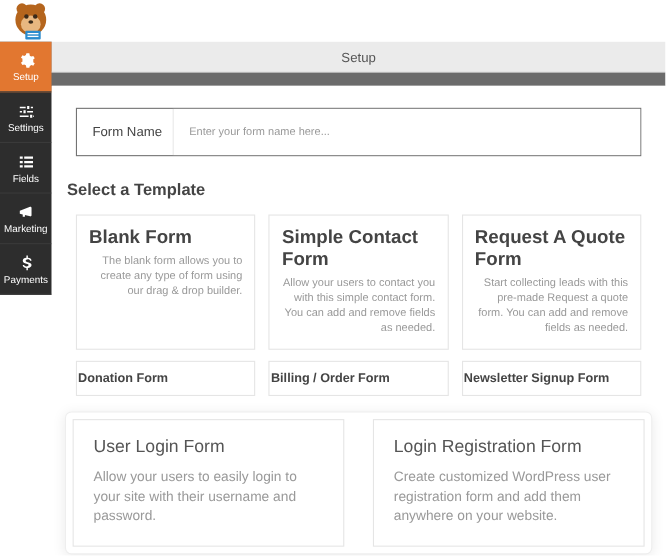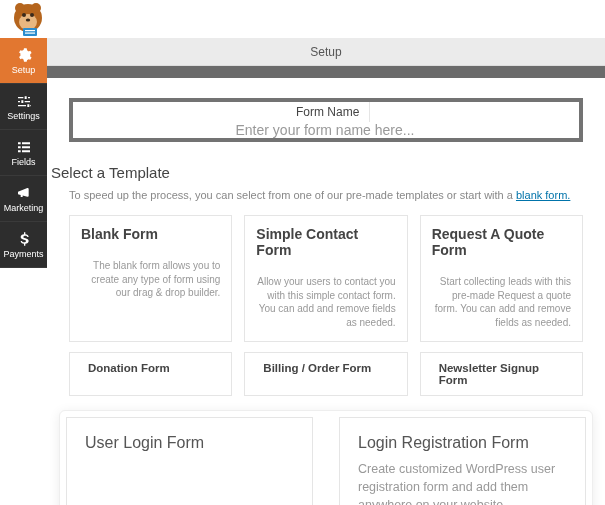--- a/index.html
+++ b/index.html
@@ -65,82 +65,81 @@
   .main {
     position: absolute;
     top: 78px; left: 47px; right: 0;
     background: #fff;
   }
 
   
   .form-name-row {
     margin: 20px 22px 0 22px;
     display: flex; align-items: center;
-    border: 4px solid #737373;
+    border: 1px solid #737373;
     height: 44px;
-    flex-direction: column;
   }
   .form-name-lbl {
     width: 88px;
     padding-left: 14px;
     font-size: 12px; color: #444;
     border-right: 1px solid #e5e5e5;
     height: 100%;
     display:flex; align-items:center;
   }
   .form-name-input {
     flex: 1;
     border: none;
     height: 100%;
     padding: 0 14px;
-    font-size: 14px; color: #0f172a;
+    font-size: 10px; color: #0f172a;
     outline: none;
   }
   .form-name-input::placeholder { color: #999; }
 
   
   .sel-heading {
-    margin: 22px 22px 0 4px;
-    font-size: 15px; color: #444; font-weight: 400;
+    margin: 22px 22px 0 14px;
+    font-size: 15px; color: #444; font-weight: 700;
   }
   .sel-sub {
     margin: 8px 22px 0 22px;
     font-size: 11px; color: #888;
   }
   .sel-sub a { color: #0073aa; text-decoration: underline; }
 
   
   .tpl-row {
     margin: 14px 22px 0 22px;
     display: flex; gap: 12px;
   }
   .tpl-card {
     flex: 1;
     border: 1px solid #e5e5e5;
     padding: 10px 11px 12px 11px;
     cursor: pointer;
     min-width: 0;
   }
   .tpl-title {
-    font-size: 14px; color: #444; font-weight: 600;
-    margin-bottom: 17px;
+    font-size: 17px; color: #444; font-weight: 600;
+    margin-bottom: 5px;
   }
   .tpl-desc {
     font-size: 10px; color: #999; line-height: 1.35; text-align: right;
   }
 
   
   .tpl-row2 {
     margin: 10px 22px 0 22px;
     display: flex; gap: 12px;
   }
   .tpl-card2 {
     flex: 1;
     border: 1px solid #e5e5e5;
-    padding: 9px 18px;
+    padding: 9px 1px;
     cursor: pointer;
     min-width: 0;
   }
   .tpl-card2 .tpl-title { font-size: 11.5px; margin: 0; }
 
   
   .big-row {
     margin: 14px 12px 0 12px;
     display: flex; gap: 26px;
     background: #fff;
@@ -231,23 +230,20 @@
 <div class="graybar"></div>
 
 <div class="main">
 
   <div class="form-name-row">
     <div class="form-name-lbl">Form Name</div>
     <input class="form-name-input" type="text" placeholder="Enter your form name here..." style="">
   </div>
 
   <div class="sel-heading">Select a Template</div>
-  <div class="sel-sub">
-    <span>To speed up the process, you can select from one of our pre-made templates or start with a </span><a href="#">blank form.</a>
-  </div>
 
   <div class="tpl-row">
     <div class="tpl-card">
       <div class="tpl-title">Blank Form</div>
       <div class="tpl-desc">The blank form allows you to create any type of form using our drag &amp; drop builder.</div>
     </div>
     <div class="tpl-card">
       <div class="tpl-title">Simple Contact Form</div>
       <div class="tpl-desc">Allow your users to contact you with this simple contact form. You can add and remove fields as needed.</div>
     </div>
@@ -265,20 +261,21 @@
       <div class="tpl-title">Billing / Order Form</div>
     </div>
     <div class="tpl-card2">
       <div class="tpl-title">Newsletter Signup Form</div>
     </div>
   </div>
 
   <div class="big-row">
     <div class="big-card">
       <div class="big-title">User Login Form</div>
+      <div class="big-desc">Allow your users to easily login to your site with their username and password.</div>
     </div>
     <div class="big-card">
       <div class="big-title">Login Registration Form</div>
       <div class="big-desc">Create customized WordPress user registration form and add them anywhere on your website.</div>
     </div>
   </div>
 
 </div>
 
 </body></html>

